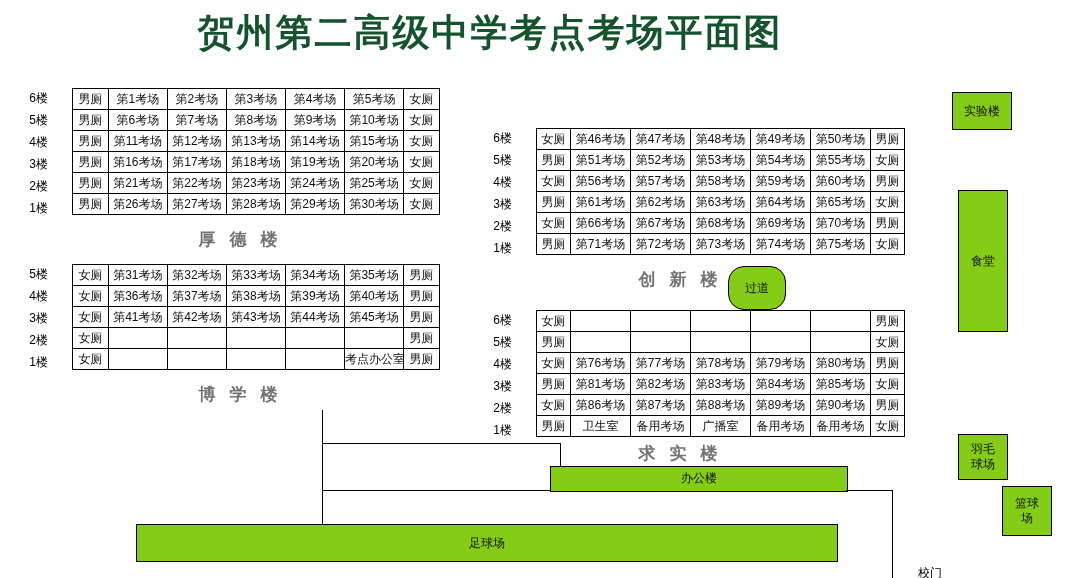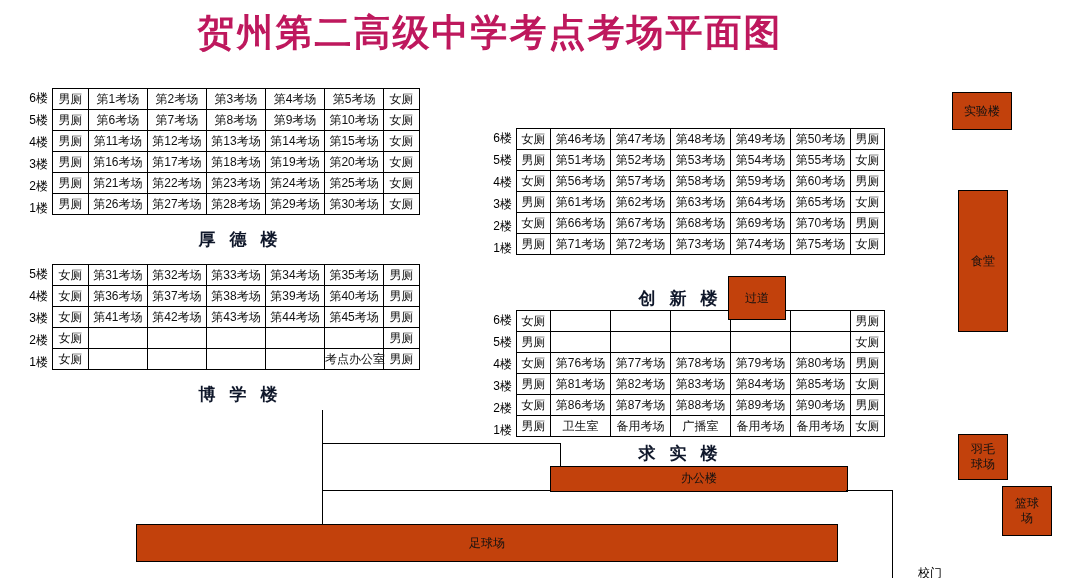--- a/index.html
+++ b/index.html
@@ -18,26 +18,27 @@
   #title {
     position: absolute;
     top: 8px;
     left: 0;
     width: 980px;
     text-align: center;
     font-family: "DejaVu Serif", serif;
     font-weight: bold;
     font-size: 37px;
     letter-spacing: 2px;
-    color: #be185d;
+    color: #14532d;
   }
   .grid {
     position: absolute;
     border-collapse: collapse;
     table-layout: fixed;
+    margin-left: 20px;
   }
   .grid td {
     border: 1px solid #000000;
     height: 20px;
     font-size: 12px;
     text-align: center;
     vertical-align: middle;
     padding: 0;
     white-space: nowrap;
     background: #ffffff;
@@ -54,31 +55,31 @@
     line-height: 22px;
     color: #000000;
   }
   .bldg-name {
     position: absolute;
     font-family: "DejaVu Serif", serif;
     font-weight: bold;
     font-size: 17px;
     letter-spacing: 4px;
     text-align: center;
-    color: #0f172a;
+    color: #737373;
   }
   .boxlabel {
     position: absolute;
     border: 1px solid #000000;
     font-size: 12px;
     text-align: center;
     display: flex;
     align-items: center;
     justify-content: center;
-    background: #c2410c;
+    background: #84cc16;
     line-height: 1.25;
   }
   .plainlabel {
     position: absolute;
     font-size: 12px;
     text-align: center;
     color: #000000;
   }
   .line {
     position: absolute;
@@ -302,21 +303,21 @@
         <td>男厕</td>
         <td>第71考场</td>
         <td>第72考场</td>
         <td>第73考场</td>
         <td>第74考场</td>
         <td>第75考场</td>
         <td>女厕</td>
       </tr>
     </tbody>
 </table>
-<div class="bldg-name" style="left:600px; top:268px; width:160px;margin-top:19px;">创 新 楼</div>
+<div class="bldg-name" style="left:600px; top:268px; width:160px;">创 新 楼</div>
 
 <div id="qiushi-floors">
     <div class="floorlabel" style="left: 484px; top: 309px;">6楼</div>
     <div class="floorlabel" style="left: 484px; top: 331px;">5楼</div>
     <div class="floorlabel" style="left: 484px; top: 353px;">4楼</div>
     <div class="floorlabel" style="left: 484px; top: 375px;">3楼</div>
     <div class="floorlabel" style="left: 484px; top: 397px;">2楼</div>
     <div class="floorlabel" style="left: 484px; top: 419px;">1楼</div>
   </div>
 <table class="grid" id="qiushi-grid" style="left:516px; top:310px; width:368px;">
@@ -381,21 +382,21 @@
         <td>备用考场</td>
         <td>广播室</td>
         <td>备用考场</td>
         <td>备用考场</td>
         <td>女厕</td>
       </tr>
     </tbody>
 </table>
 <div class="bldg-name" style="left:600px; top:442px; width:160px;">求 实 楼</div>
 
-<div class="boxlabel" style="left:728px; top:276px; width:56px; height:42px;">过道</div>
+<div class="boxlabel" style="left:728px; top:266px; width:56px; height:42px;border-radius:16px;">过道</div>
 
 <div class="boxlabel" style="left:952px; top:92px; width:58px; height:36px;">实验楼</div>
 
 <div class="boxlabel" style="left:958px; top:190px; width:48px; height:140px;">食堂</div>
 
 <div class="boxlabel" style="left:958px; top:434px; width:48px; height:44px; white-space:pre-line;">羽毛
 球场</div>
 
 <div class="boxlabel" style="left:1002px; top:486px; width:48px; height:48px; white-space:pre-line;">篮球
 场</div>

